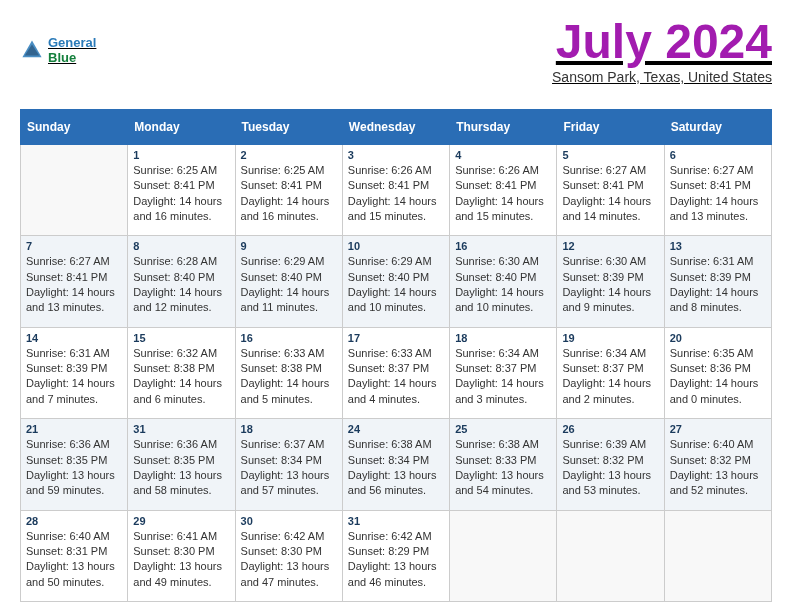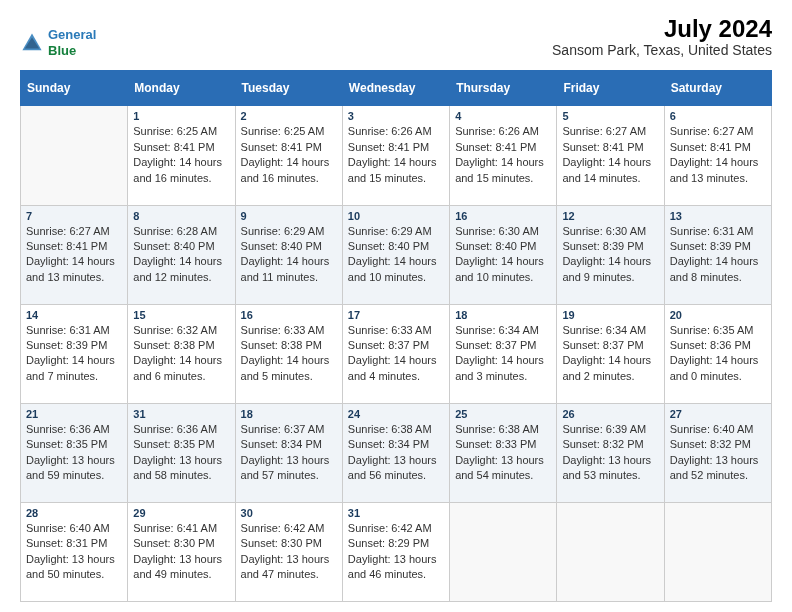--- a/index.html
+++ b/index.html
@@ -13,22 +13,23 @@
     .page {
       width: 792px;
       height: 612px;
       padding: 16px 20px 10px 20px;
       display: flex;
       flex-direction: column;
     }
     .header {
       display: flex;
       justify-content: space-between;
-      align-items: flex-end;
-      margin-bottom: 12px;
+      align-items: center;
+      margin-bottom: 24px;
+      text-decoration: underline;
     }
     .logo {
       display: flex;
       align-items: center;
       gap: 4px;
     }
     .logo-text {
       font-size: 13px;
       font-weight: bold;
       color: #1a3a5c;
@@ -38,23 +39,23 @@
       color: #2a7ab8;
     }
     .logo-icon {
       width: 24px;
       height: 24px;
     }
     .title-area {
       text-align: right;
     }
     .main-title {
-      font-size: 24px;
+      font-size: 48px;
       font-weight: bold;
-      color: #000000;
+      color: #a21caf;
       line-height: 1.1;
     }
     .subtitle {
       font-size: 14px;
       color: #333;
     }
     .calendar {
       flex: 1;
       border: 1px solid #ccc;
       border-collapse: collapse;

